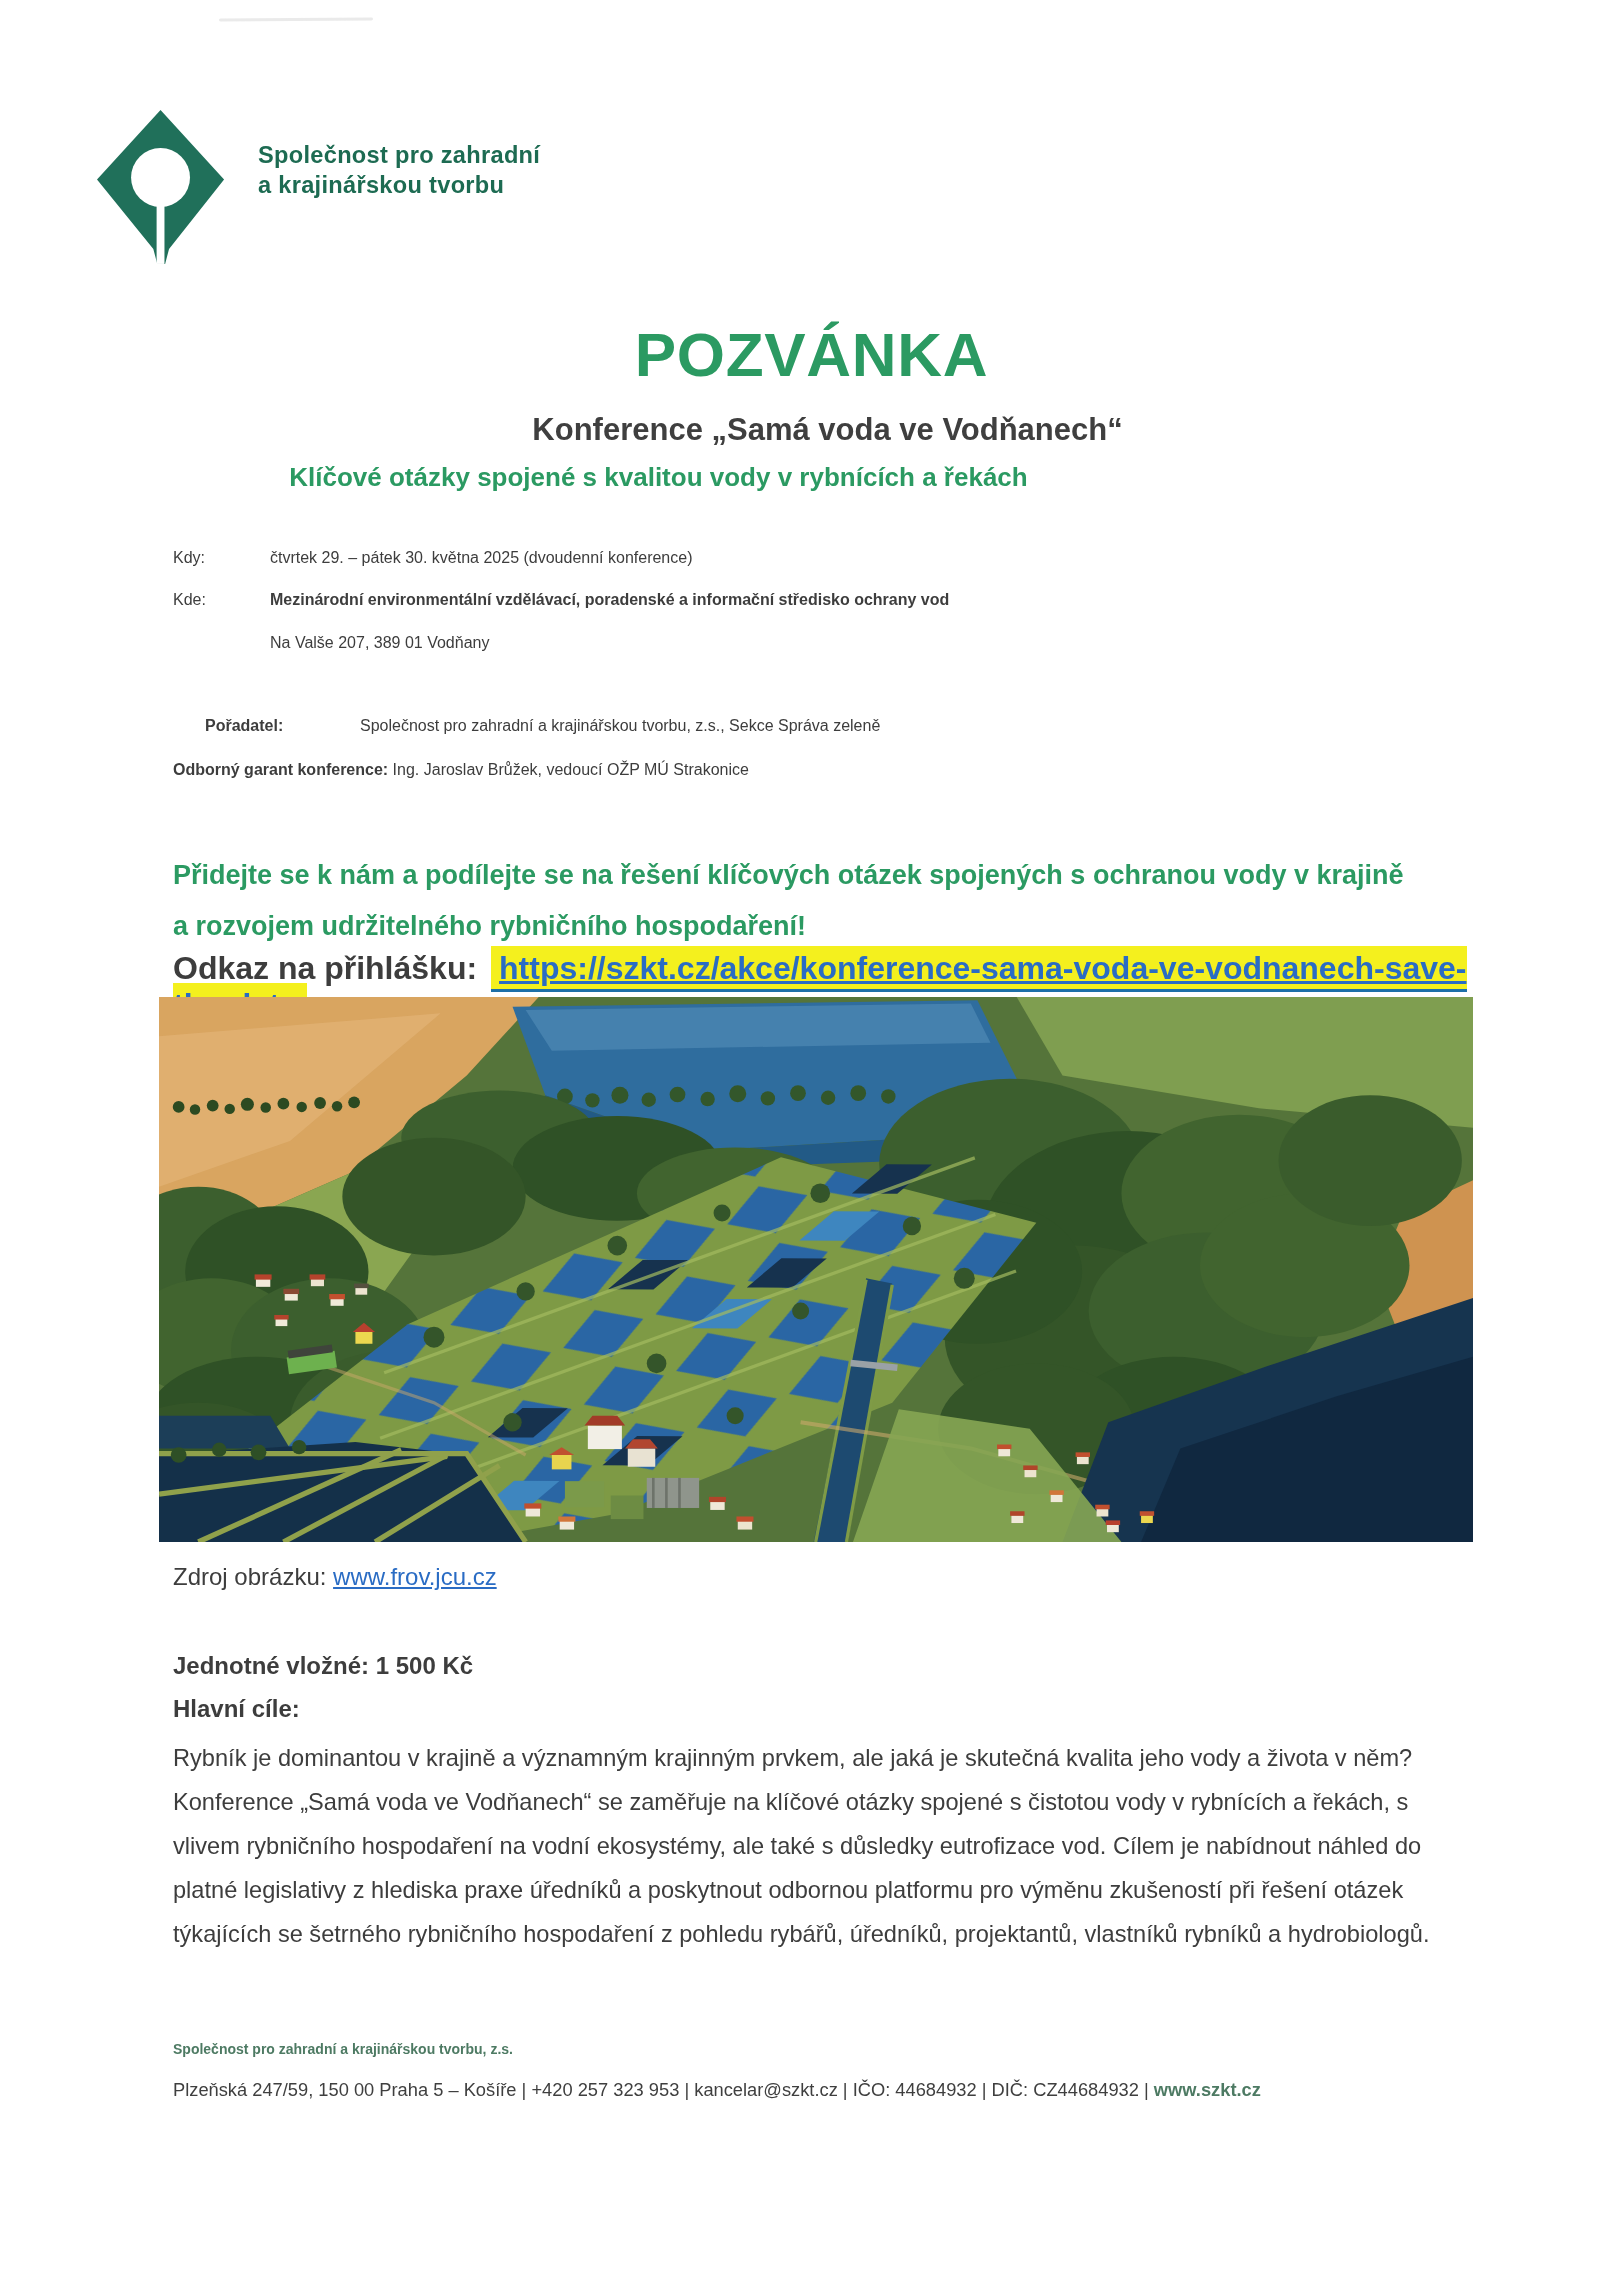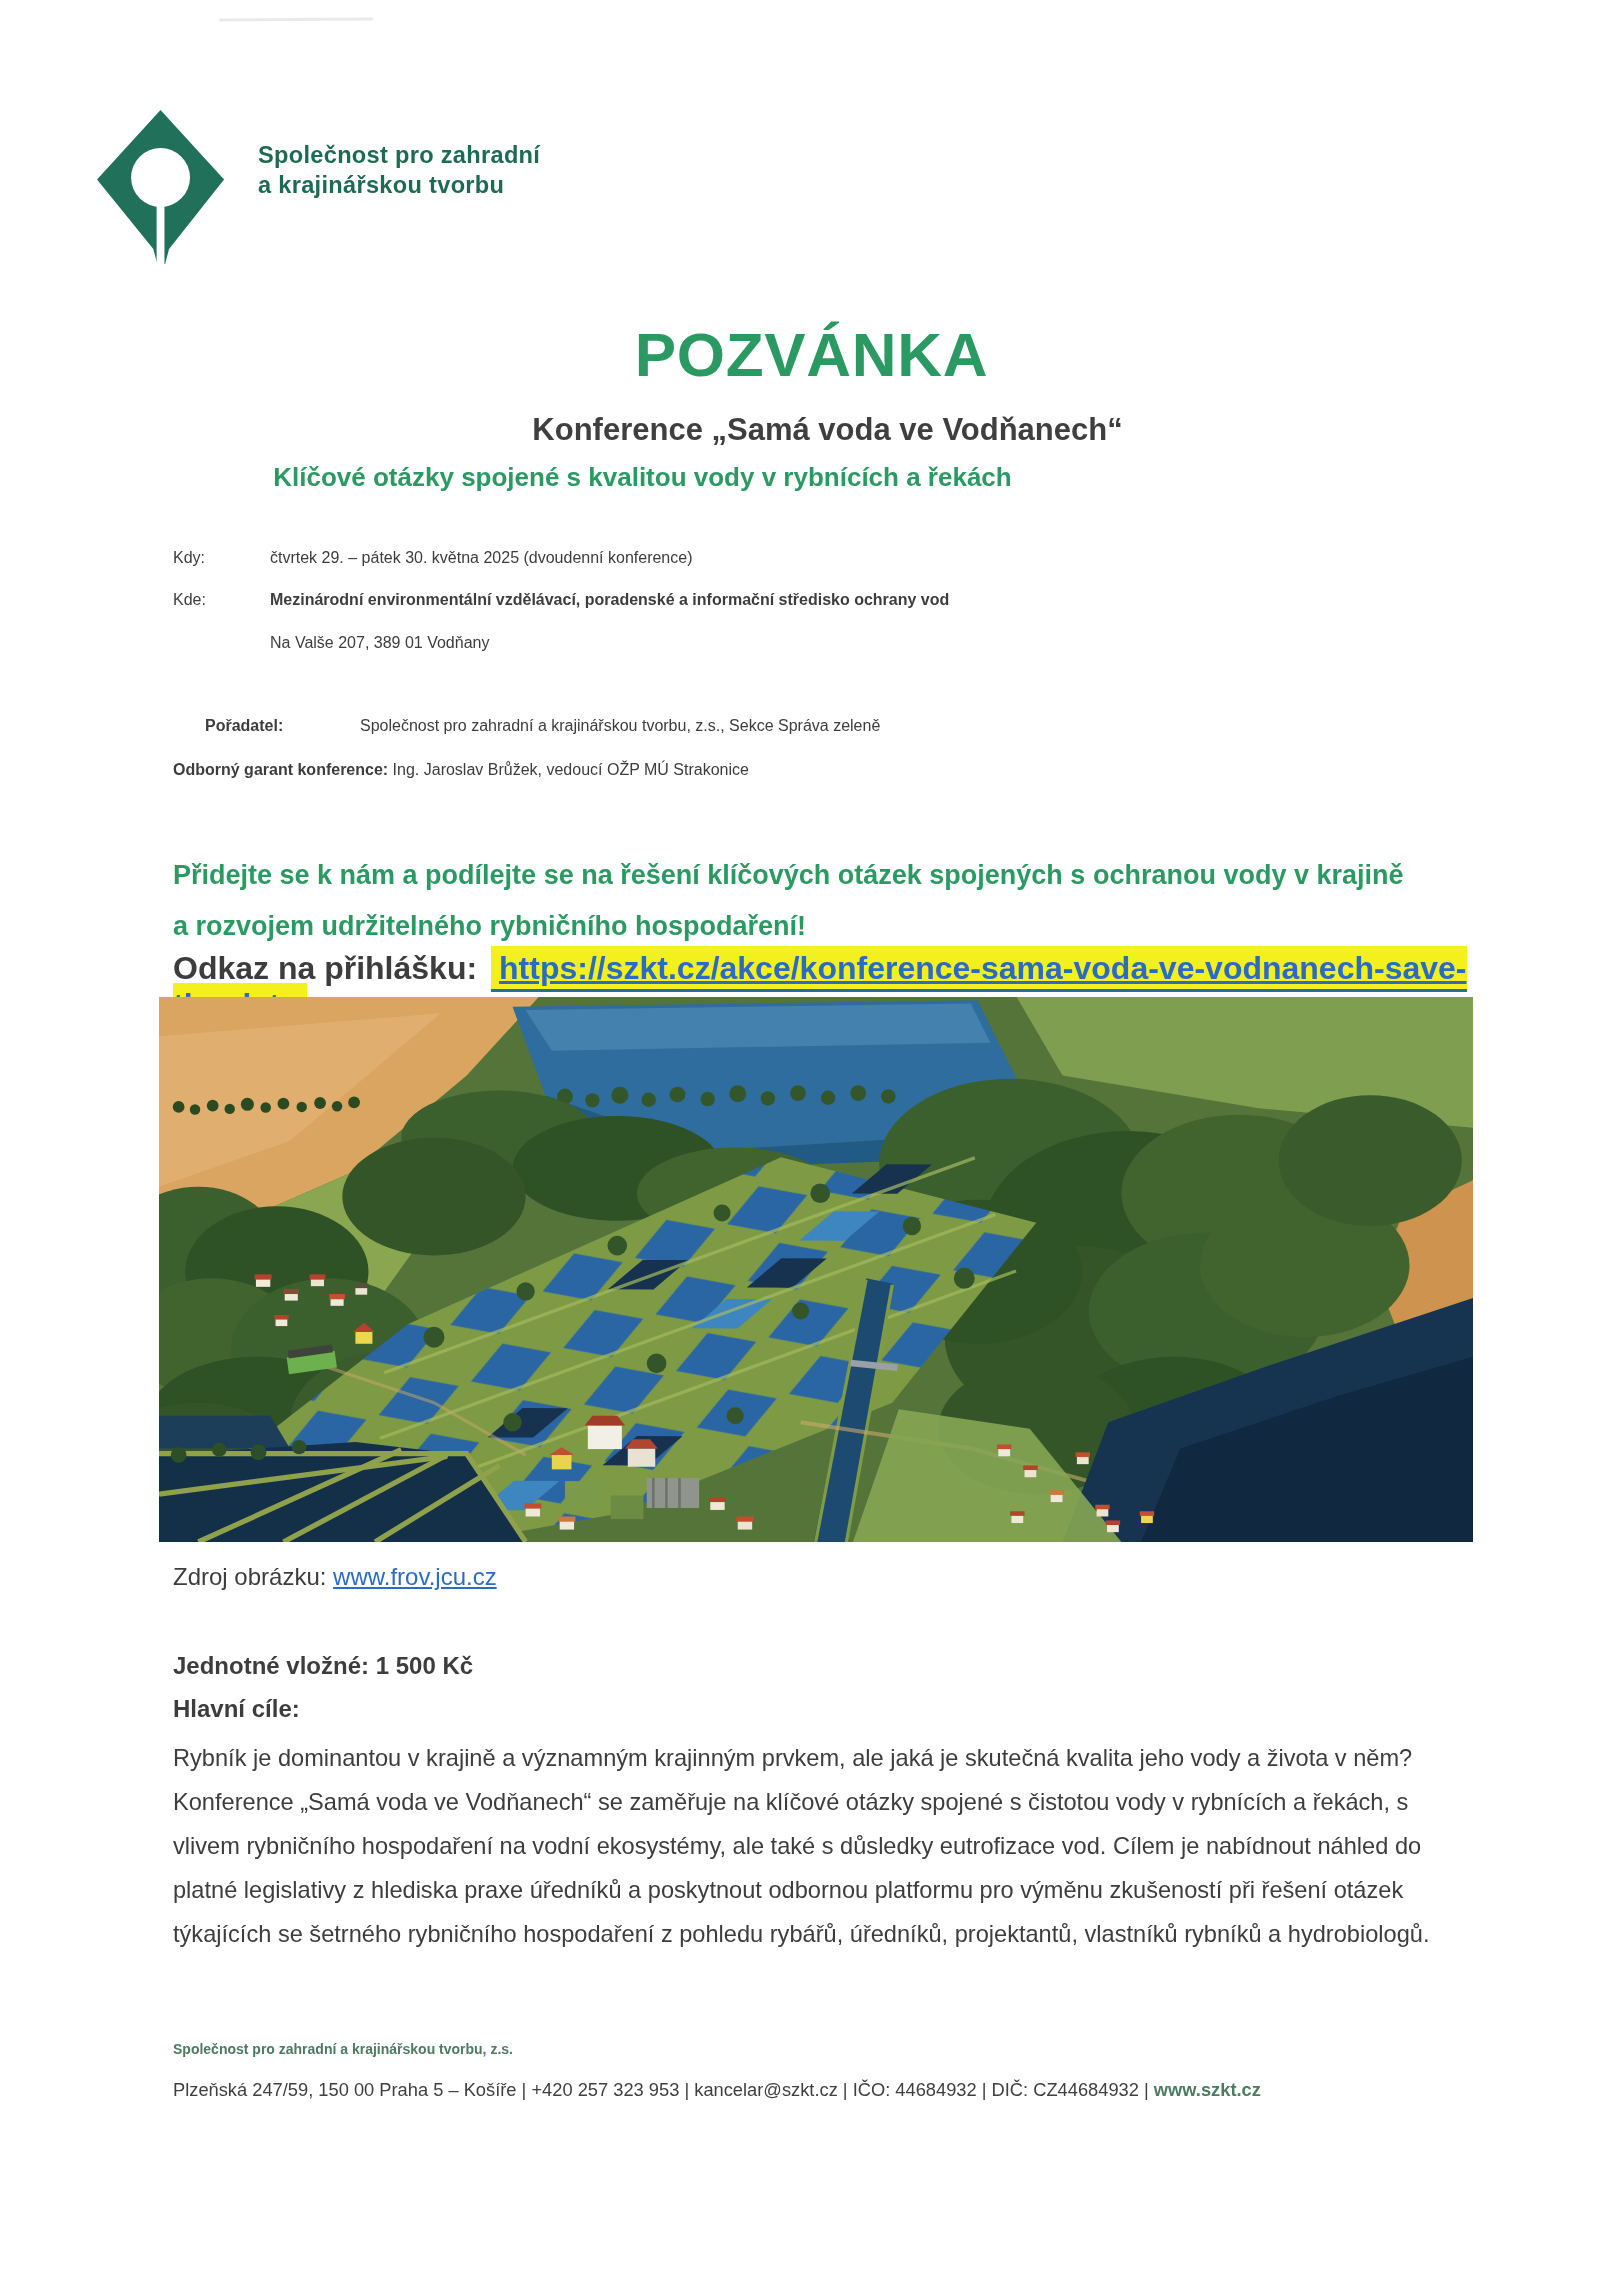--- a/index.html
+++ b/index.html
@@ -5,21 +5,21 @@
   html,body{margin:0;padding:0;background:#ffffff;}
   body{width:1623px;height:2295px;position:relative;font-family:"Liberation Sans",sans-serif;color:#3d3d3d;overflow:hidden;}
   .abs{position:absolute;}
   
   .logo-wrap{left:97px;top:110px;width:589px;height:157px;}
   .logo-mark{position:absolute;left:0;top:0;}
   .logo-text{position:absolute;left:161px;top:31px;font-size:23.6px;line-height:29.5px;font-weight:bold;color:#1d6b52;letter-spacing:0.3px;}
   .scan-smudge{left:219px;top:17.7px;width:154px;height:3.3px;background:#d9d9d9;opacity:.55;transform:rotate(-.4deg);border-radius:2px;}
   .title{left:0;top:319px;width:1623px;text-align:center;font-size:62px;font-weight:bold;color:#2b9a62;letter-spacing:0.7px;}
   .subtitle{left:16px;top:412px;width:1623px;text-align:center;font-size:31px;font-weight:bold;color:#3f3f3f;}
-  .tagline{left:0;top:462px;width:1285px;text-align:center;font-size:26px;font-weight:bold;color:#2b9a62;}
+  .tagline{left:16px;top:462px;width:1285px;text-align:center;font-size:26px;font-weight:bold;color:#2b9a62;}
   
   .row{left:173px;width:1303px;font-size:16px;}
   .r-kdy{top:549px;padding-left:97px;}
   .r-kde{top:591px;padding-left:97px;font-weight:bold;}
   .r-kde2{top:634px;padding-left:97px;}
   .lbl-col{position:absolute;left:0;top:0;font-weight:normal;}
   .r-por{top:717px;padding-left:187px;}
   .r-por .lbl-col{font-weight:bold;margin-left:32px;}
   .r-gar{top:761px;}
   .bold{font-weight:bold;}

